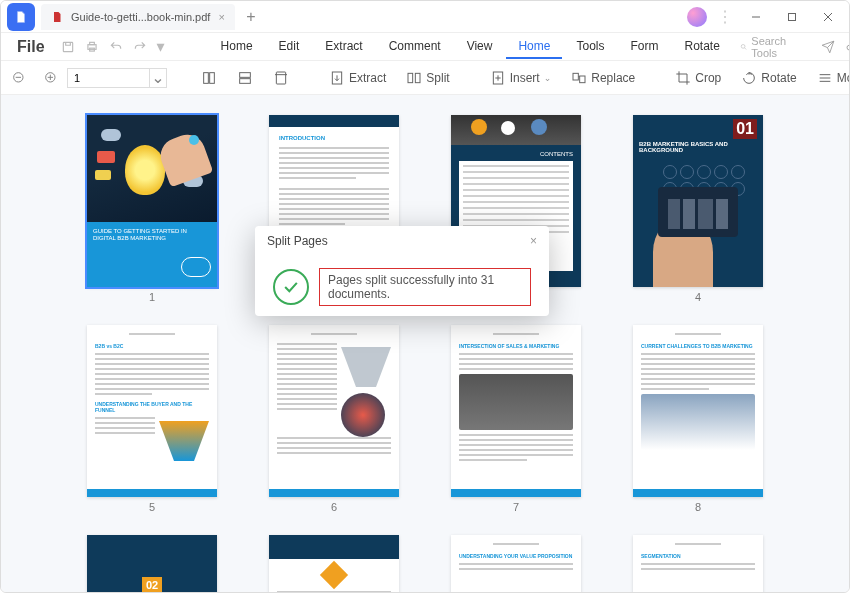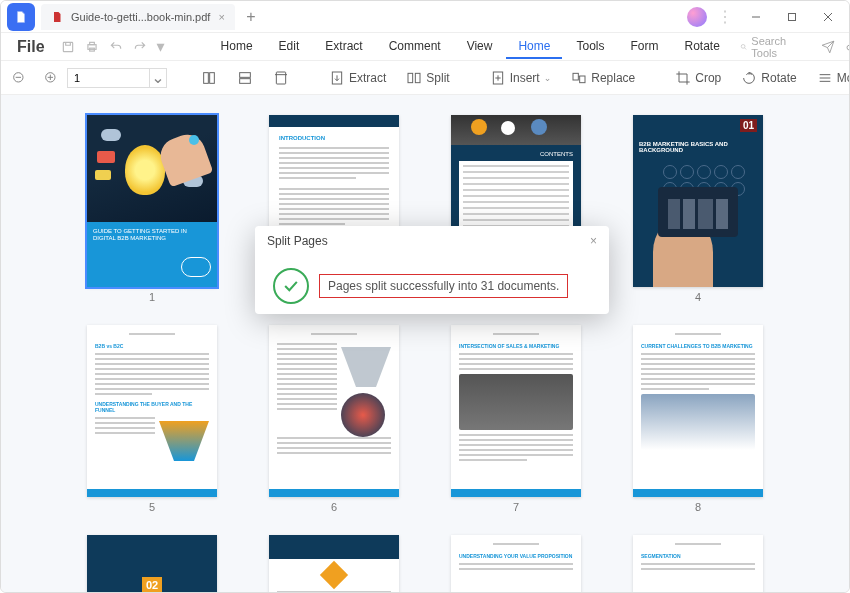--- a/index.html
+++ b/index.html
@@ -62,39 +62,39 @@
 .t-intro-title { font-size: 6px; color: #1896d8; font-weight: bold; margin-bottom: 6px; }
 .t-lines { height: 2px; background: #ccc; margin-bottom: 3px; }
 
 .t-contents { background: #0e3a5a; padding: 8px; }
 .t-contents-img { height: 30px; background: linear-gradient(#333, #555); margin: -8px -8px 6px; position: relative; }
 .t-contents-title { font-size: 6px; color: #fff; text-align: right; margin-bottom: 4px; }
 .t-contents-box { background: #fff; height: 110px; padding: 4px; }
 .t-cline { height: 2px; background: #d0d0d0; margin-bottom: 4px; }
 
 .t-basics { background: #0e3a5a; padding: 6px; color: #fff; position: relative; }
-.t-basics-num { position: absolute; top: 4px; right: 6px; background: #7f1d1d; color: #fff; font-size: 10px; font-weight: bold; padding: 1px 3px; }
+.t-basics-num { position: absolute; top: 4px; right: 6px; background: #7f1d1d; color: #fff; font-size: 16px; font-weight: bold; padding: 1px 3px; }
 .t-basics-title { font-size: 6px; margin-top: 20px; font-weight: bold; }
 .t-basics-hand { position: absolute; bottom: 0; left: 20px; width: 60px; height: 70px; background: #d8a884; border-radius: 50% 50% 0 0; }
 .t-basics-tablet { position: absolute; bottom: 50px; left: 25px; width: 80px; height: 50px; background: #182a3f; border-radius: 4px; }
 .t-basics-icons { position: absolute; top: 50px; left: 30px; right: 10px; display: flex; flex-wrap: wrap; gap: 3px; }
 .tb-ico { width: 14px; height: 14px; border: 1px solid #4a6a8a; border-radius: 50%; }
 .t-basics-buildings { position: absolute; bottom: 58px; left: 35px; width: 60px; height: 30px; background: linear-gradient(to right, #4a5a6f 0 20%, transparent 20% 25%, #5a6a7f 25% 45%, transparent 45% 50%, #4a5a6f 50% 75%, transparent 75% 80%, #5a6a7f 80%); }
 
 .t-text { padding: 8px; }
 .t-ttitle { font-size: 5px; color: #1896d8; font-weight: bold; margin-bottom: 4px; }
 .t-text-footer { position: absolute; bottom: 0; left: 0; right: 0; height: 8px; background: #1896d8; }
 .t-funnel { width: 50px; height: 40px; background: linear-gradient(#f0a020, #1896d8); clip-path: polygon(0 0, 100% 0, 70% 100%, 30% 100%); margin: 4px auto; }
 .t-img-block { height: 56px; background: linear-gradient(#555, #777); margin: 4px 0; border-radius: 2px; }
 .t-planning { background: #0e3a5a; color: #fff; text-align: center; padding-top: 40px; }
 .t-planning-num { background: #f0a020; font-size: 11px; font-weight: bold; padding: 2px 4px; display: inline-block; }
 
 
 .dialog-backdrop { position: absolute; inset: 0; pointer-events: none; }
-.dialog { position: absolute; left: 254px; top: 225px; width: 354px; background: #fff; border-radius: 4px; box-shadow: 0 6px 30px rgba(0,0,0,.25); pointer-events: auto; }
+.dialog { position: absolute; left: 254px; top: 225px; width: 294px; background: #fff; border-radius: 4px; box-shadow: 0 6px 30px rgba(0,0,0,.25); pointer-events: auto; }
 .dlg-header { display: flex; justify-content: space-between; align-items: center; padding: 8px 12px; font-size: 12px; color: #444; }
 .dlg-close { color: #999; cursor: pointer; }
 .dlg-body { padding: 12px 18px 10px; display: flex; align-items: center; gap: 10px; }
 .dlg-check { width: 36px; height: 36px; border: 2px solid #3aab58; border-radius: 50%; display: flex; align-items: center; justify-content: center; color: #3aab58; flex-shrink: 0; }
 .dlg-msg { font-size: 12px; color: #555; border: 1px solid #d93030; padding: 4px 8px; }
 .dlg-footer { display: flex; justify-content: flex-end; padding: 6px 14px 14px; }
 .dlg-btn { background: #3a8eff; color: #fff; border: none; font-size: 11px; padding: 7px 14px; border-radius: 14px; cursor: pointer; }
 
 svg { display: block; }
 </style>

